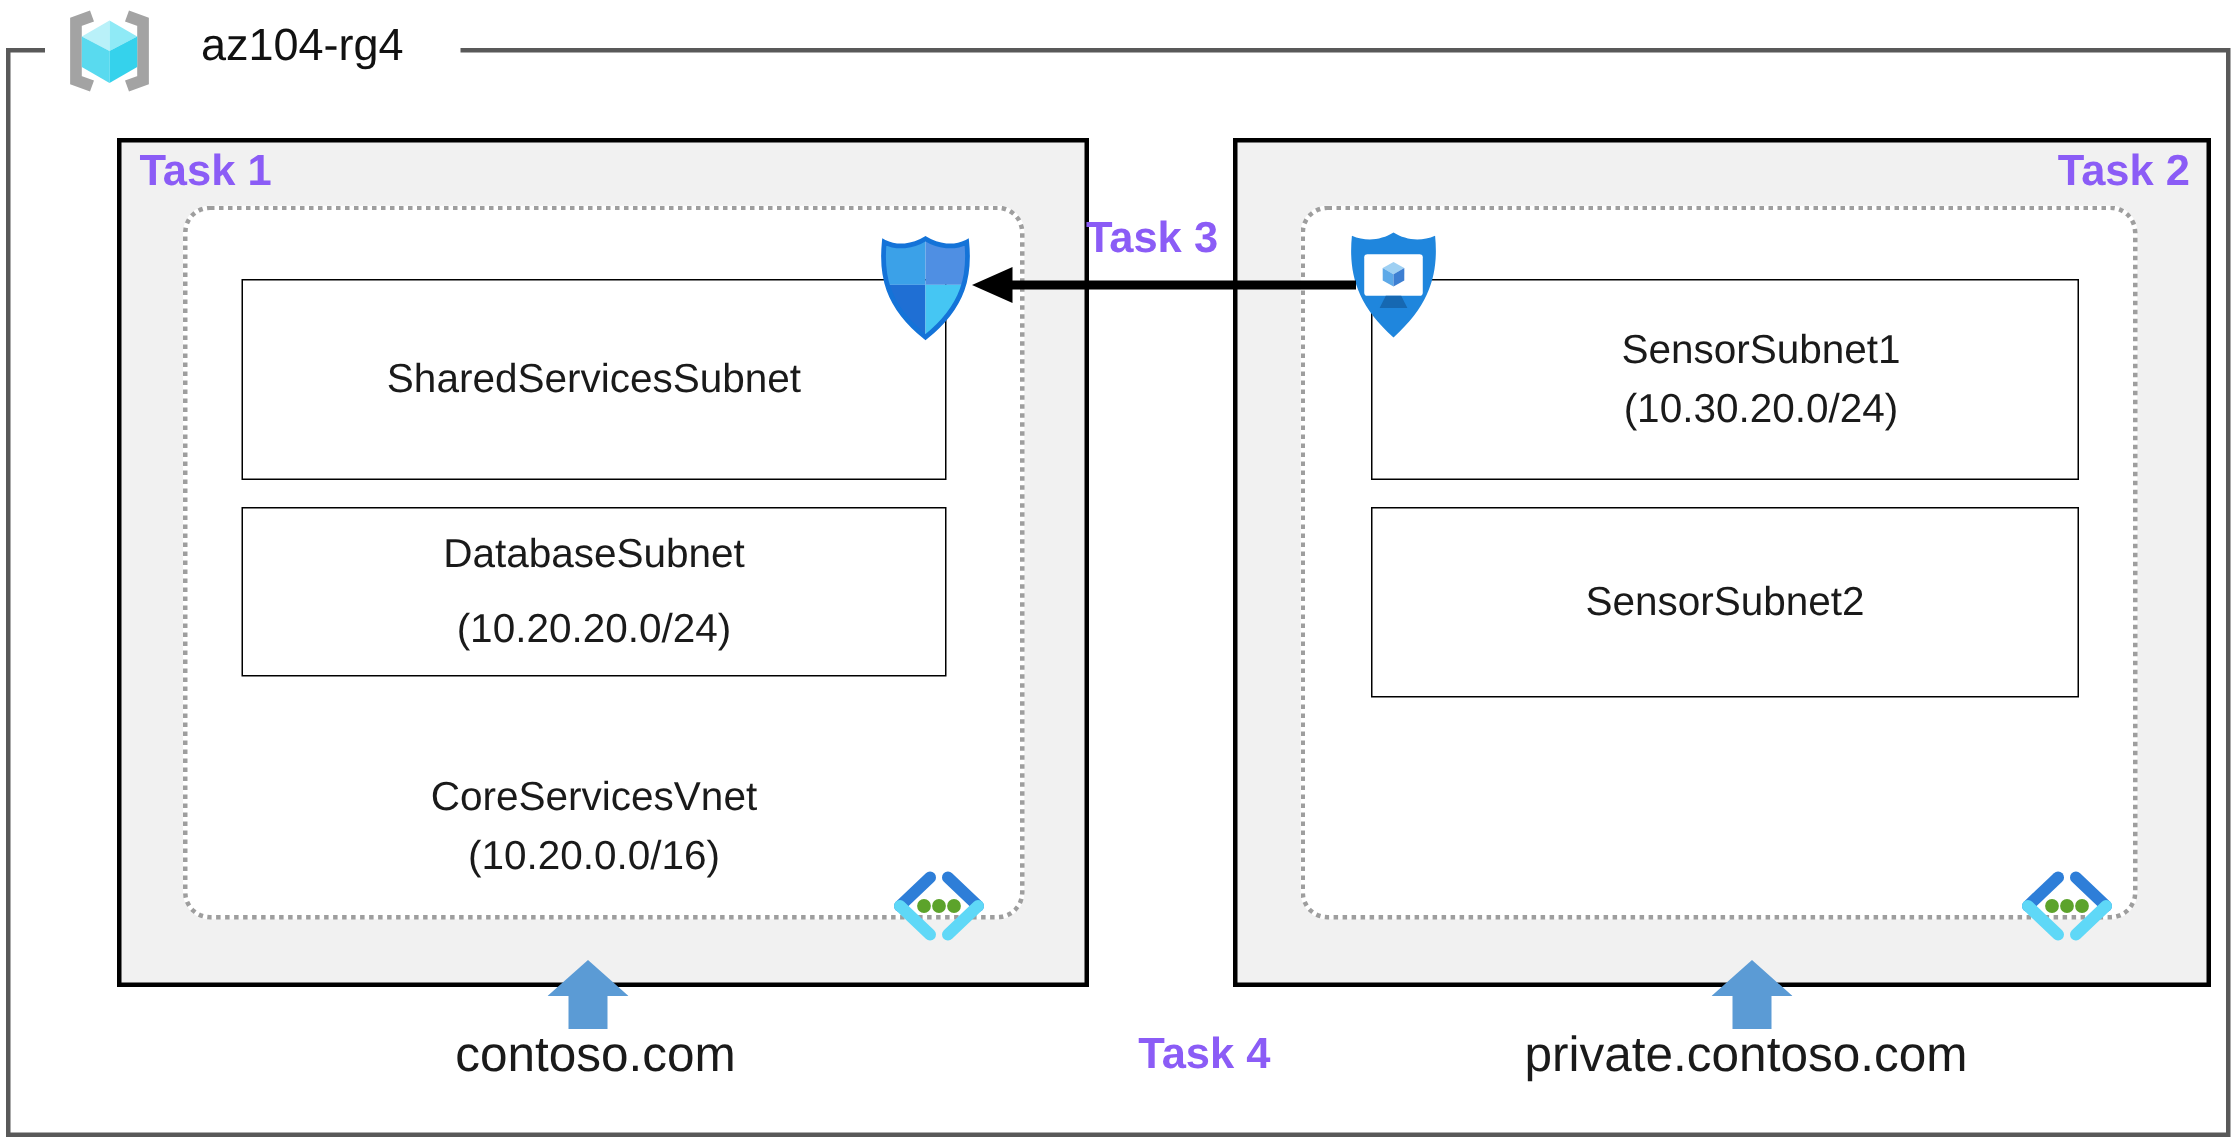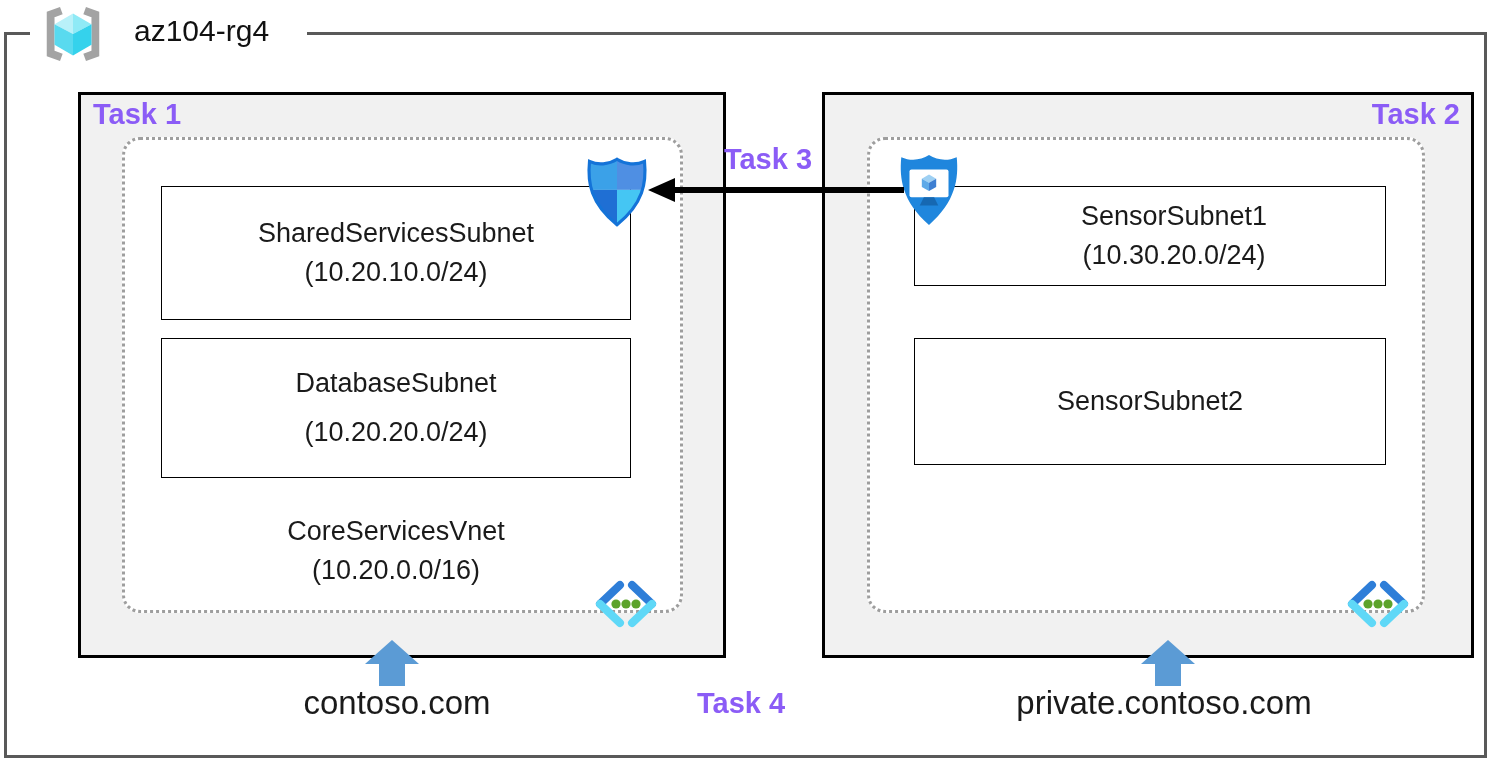--- a/index.html
+++ b/index.html
@@ -13,31 +13,31 @@
   .rg-frame-gap{left:30px;top:28px;width:277px;height:12px;background:#fff;}
   .rg-title{left:134px;top:14px;font-size:30px;color:#111;white-space:nowrap;}
   
   .task-box{background:#f1f1f1;border:3px solid #000;}
   .task-box.left{left:78px;top:92px;width:648px;height:566px;}
   .task-box.right{left:822px;top:92px;width:652px;height:566px;}
   .task-label{font-size:29px;font-weight:bold;color:#8b5cf6;white-space:nowrap;}
   .task1{left:93px;top:98px;}
   .task2{left:1326px;top:98px;width:134px;text-align:right;}
   .task3{left:698px;top:143px;width:140px;text-align:center;}
-  .task4{left:697px;top:687px;width:150px;text-align:left;}
+  .task4{left:697px;top:687px;width:150px;text-align:right;}
   
   .vnet-box{border:3px dotted #9e9e9e;border-radius:18px;background:#fff;}
   .vnet-box.left{left:122px;top:137px;width:561px;height:476px;}
   .vnet-box.right{left:867px;top:137px;width:558px;height:476px;}
   
   .subnet{background:#fff;border:1px solid #000000;display:flex;flex-direction:column;
           align-items:center;justify-content:center;font-size:27px;line-height:1.45;text-align:center;}
   .sn-l1{left:161px;top:186px;width:470px;height:134px;}
-  .sn-l2{left:161px;top:338px;width:470px;height:140px;gap:10px;}
-  .sn-r1{left:914px;top:186px;width:472px;height:100px;padding-left:48px;}
+  .sn-l2{left:161px;top:338px;width:470px;height:113px;gap:10px;}
+  .sn-r1{left:914px;top:186px;width:472px;height:134px;padding-left:48px;}
   .sn-r2{left:914px;top:338px;width:472px;height:127px;}
   
   .vnet-name{font-size:27px;line-height:1.45;text-align:center;}
   .vn-l{left:161px;top:512px;width:470px;}
   .vn-r{left:914px;top:512px;width:472px;}
   
   .dns-label{font-size:33px;text-align:center;white-space:nowrap;}
   .dns-l{left:247px;top:684px;width:300px;}
   .dns-r{left:1004px;top:684px;width:320px;}
   .icon{pointer-events:none;}
@@ -63,21 +63,20 @@
   <div class="abs task-box left"></div>
   <div class="abs task-box right"></div>
   <div class="abs task-label task1">Task 1</div>
   <div class="abs task-label task2">Task 2</div>
 
   <div class="abs vnet-box left"></div>
   <div class="abs vnet-box right"></div>
 
   <div class="abs subnet sn-l1">
     <div>SharedServicesSubnet</div>
-    <div>(10.20.10.0/24)</div>
   </div>
   <div class="abs subnet sn-l2">
     <div>DatabaseSubnet</div>
     <div>(10.20.20.0/24)</div>
   </div>
   <div class="abs vnet-name vn-l">
     <div>CoreServicesVnet</div>
     <div>(10.20.0.0/16)</div>
   </div>
 

